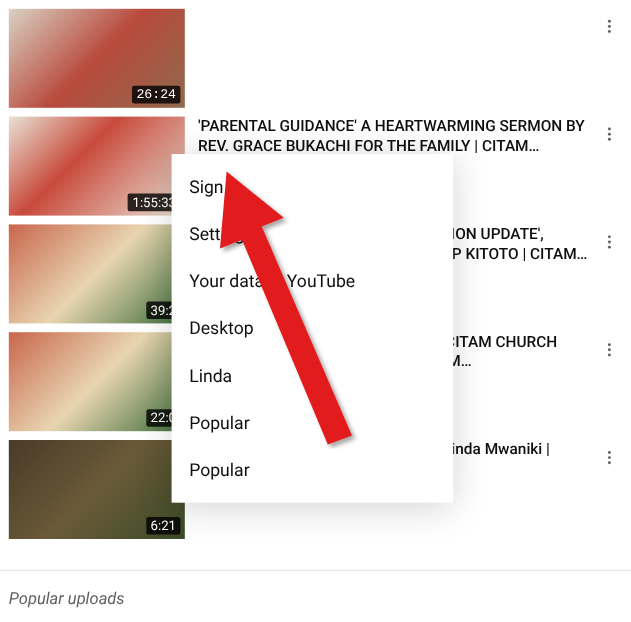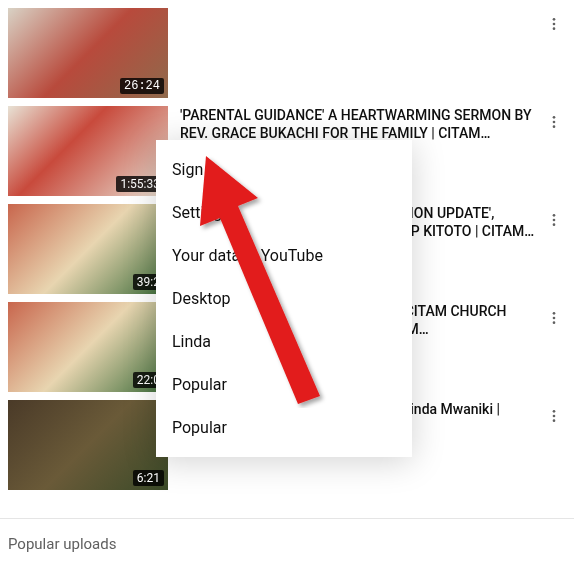--- a/index.html
+++ b/index.html
@@ -63,20 +63,21 @@
       align-items: center;
       justify-content: center;
       cursor: pointer;
     }
     .kebab svg { fill: #606060; }
     .section-divider { border-top: 1px solid #e5e5e5; margin-top: 12px; }
     .section-title {
       font-size: 15px;
       color: #606060;
       padding: 16px 8px 8px 8px;
+      font-style: italic;
     }
     
     .menu {
       position: absolute;
       left: 156px;
       top: 140px;
       width: 256px;
       background: #fff;
       box-shadow: 0 4px 32px rgba(0,0,0,0.18);
       z-index: 50;

